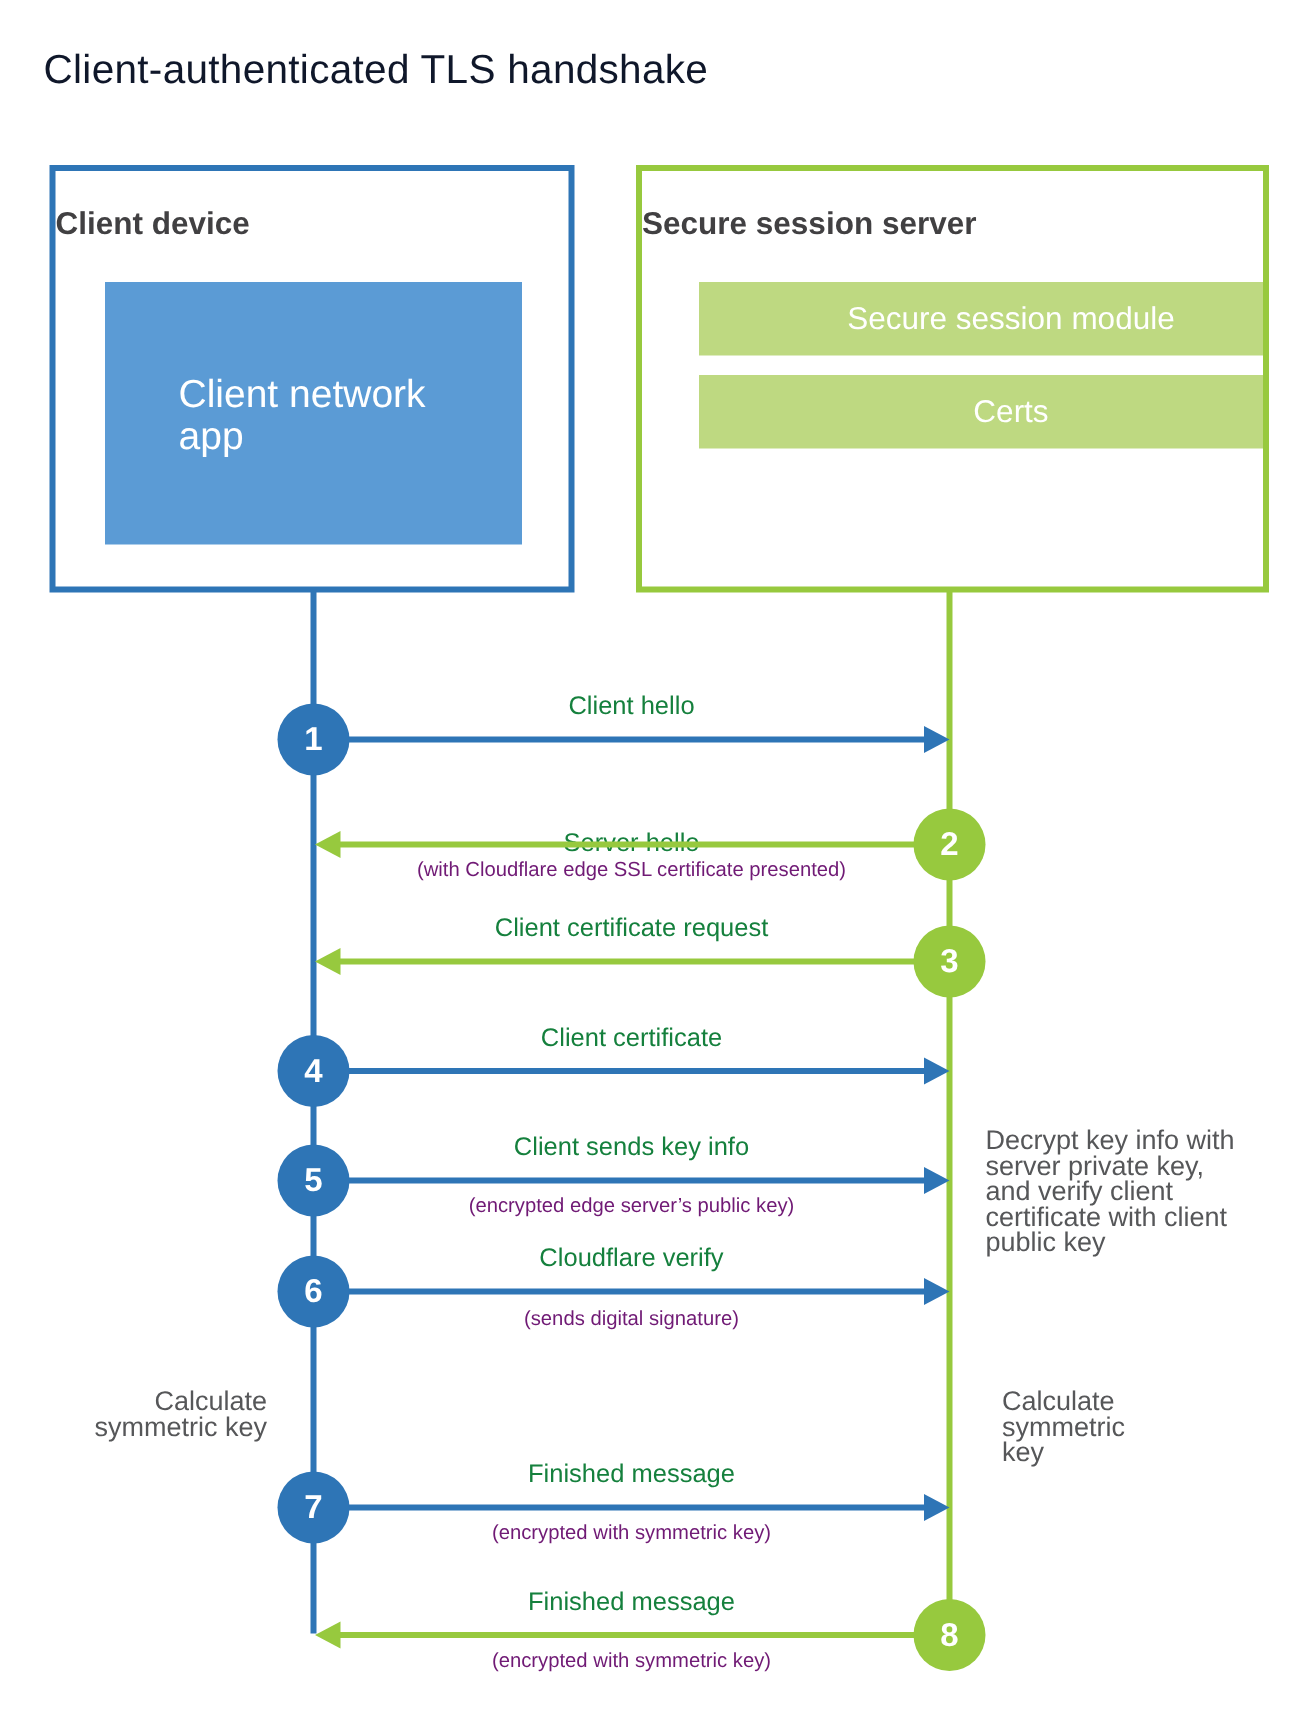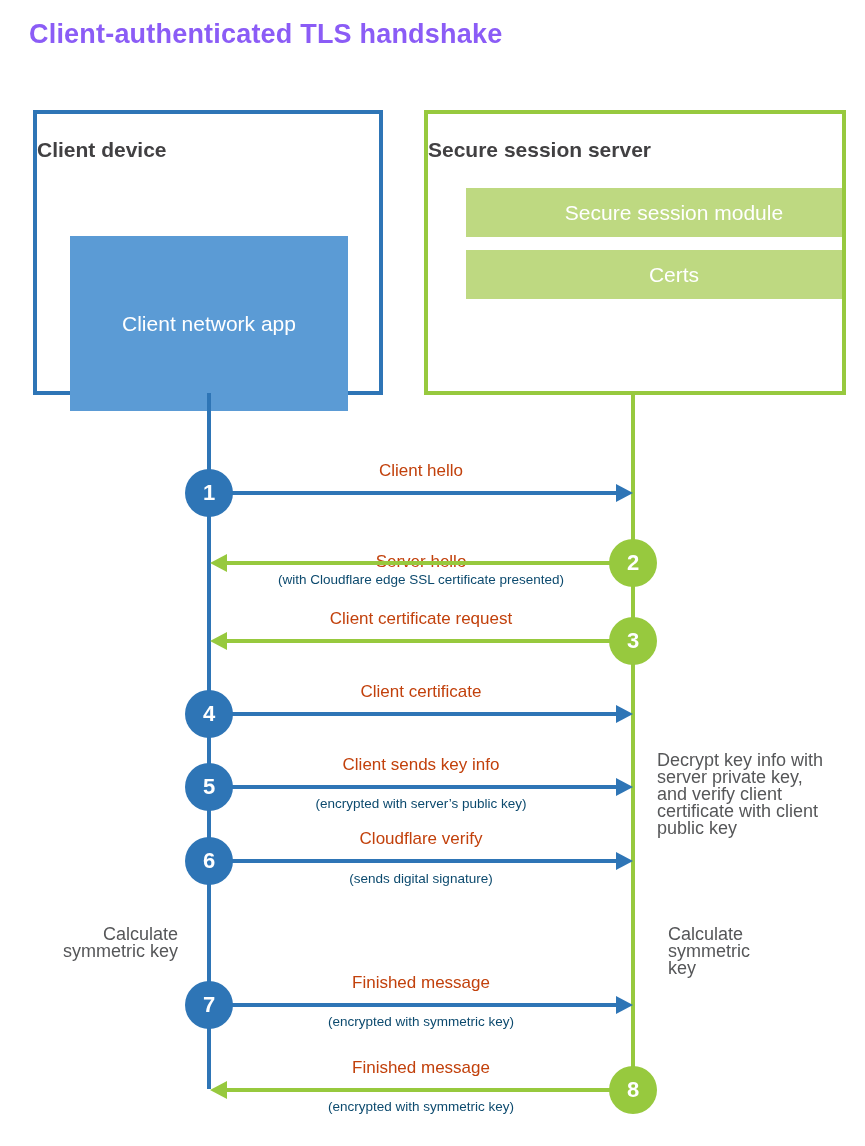--- a/index.html
+++ b/index.html
@@ -1,27 +1,27 @@
 <!DOCTYPE html>
 <html><head>
 <meta charset="utf-8">
 <style>
   html,body{margin:0;padding:0;background:#ffffff;}
   body{width:865px;height:1146px;position:relative;font-family:"Liberation Sans","DejaVu Sans",sans-serif;}
   .canvas{position:absolute;inset:0;width:865px;height:1146px;overflow:hidden;background:#fff;}
 
-  .page-title{position:absolute;left:29px;top:19px;font-size:27px;font-weight:700;color:#8b5cf6;letter-spacing:.2px;}
+  .page-title{position:absolute;left:29px;top:31px;font-size:27px;font-weight:400;color:#0f172a;letter-spacing:.2px;}
 
   .box{position:absolute;top:110px;height:285px;background:#fff;border:4px solid;box-sizing:border-box;}
   .client-box{left:33px;width:350px;border-color:#2e75b6;}
   .server-box{left:424px;width:422px;border-color:#97c93e;}
   .box-title{position:absolute;top:24px;left:0;width:100%;text-align:left;font-size:21px;font-weight:700;color:#414042;}
 
   .client-app{position:absolute;left:33px;top:74px;width:278px;height:175px;background:#5b9bd5;
-    display:flex;align-items:center;justify-content:center;text-align:right;color:#fff;font-size:21px;line-height:28px;margin-top:48px;}
+    display:flex;align-items:center;justify-content:center;text-align:left;color:#fff;font-size:26px;line-height:28px;}
   .client-app span{display:inline-block;max-width:180px;}
 
   .module{position:absolute;left:38px;width:336px;height:49px;background:#bed981;color:#fff;font-size:21px;
     display:flex;align-items:center;justify-content:center;padding-left:40px;}
 
   .vline{position:absolute;width:4px;top:393px;}
   .blue-line{left:207px;height:696px;background:#2e75b6;}
   .green-line{left:631px;height:697px;background:#97c93e;}
 
   .hline{position:absolute;height:4px;}
@@ -29,22 +29,22 @@
   .hline.green{background:#97c93e;}
 
   .ah-right{position:absolute;width:0;height:0;border-top:9px solid transparent;border-bottom:9px solid transparent;border-left:17px solid #2e75b6;}
   .ah-left{position:absolute;width:0;height:0;border-top:9px solid transparent;border-bottom:9px solid transparent;border-right:17px solid #97c93e;}
 
   .circle{position:absolute;width:48px;height:48px;border-radius:50%;display:flex;align-items:center;justify-content:center;
     color:#fff;font-weight:700;font-size:22px;}
   .circle.blue{background:#2e75b6;}
   .circle.green{background:#97c93e;}
 
-  .step-label{position:absolute;left:209px;width:424px;text-align:center;font-size:17px;color:#c2410c;}
-  .step-note{position:absolute;left:209px;width:424px;text-align:center;font-size:13.5px;color:#0c4a6e;}
+  .step-label{position:absolute;left:209px;width:424px;text-align:center;font-size:17px;color:#15803d;}
+  .step-note{position:absolute;left:209px;width:424px;text-align:center;font-size:13.5px;color:#701a75;}
   .side-note{position:absolute;font-size:18px;line-height:17px;color:#565759;}
 </style>
 </head>
 <body>
 
 <div class="canvas">
 
   <div class="page-title">Client-authenticated TLS handshake</div>
 
   <div class="box client-box">
@@ -100,21 +100,21 @@
     </div>
   </div>
 
   <div>
     <div class="step-label" style="top:755px">Client sends key info</div>
     <div class="hline blue" style="left:209px;top:785px;width:408px"></div>
     <div class="ah-right" style="left:616px;top:778px"></div>
     <div class="circle blue" style="left:185px;top:763px">
       <span>5</span>
     </div>
-    <div class="step-note" style="top:796px">(encrypted with server’s public key)</div>
+    <div class="step-note" style="top:796px">(encrypted edge server’s public key)</div>
   </div>
 
   <div>
     <div class="step-label" style="top:829px">Cloudflare verify</div>
     <div class="hline blue" style="left:209px;top:859px;width:408px"></div>
     <div class="ah-right" style="left:616px;top:852px"></div>
     <div class="circle blue" style="left:185px;top:837px">
       <span>6</span>
     </div>
     <div class="step-note" style="top:871px">(sends digital signature)</div>

